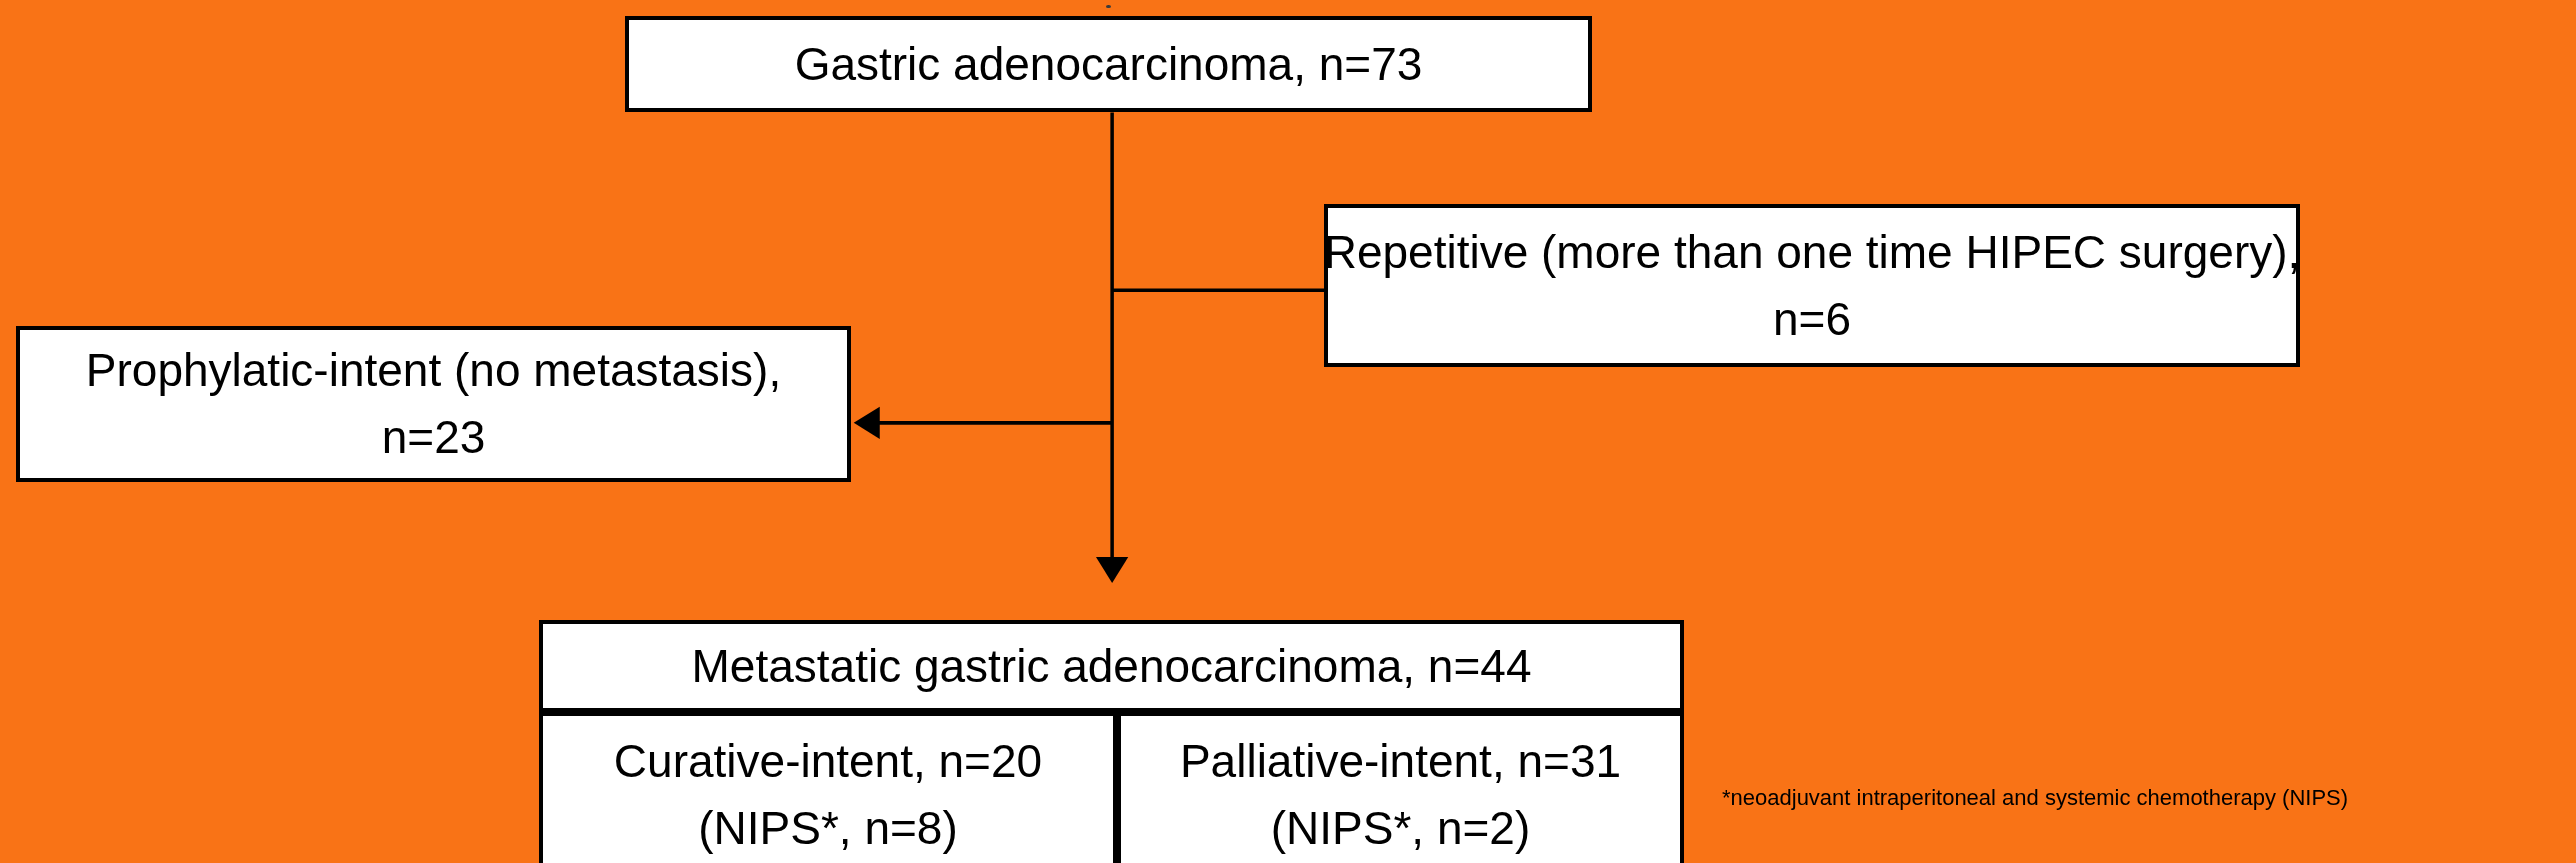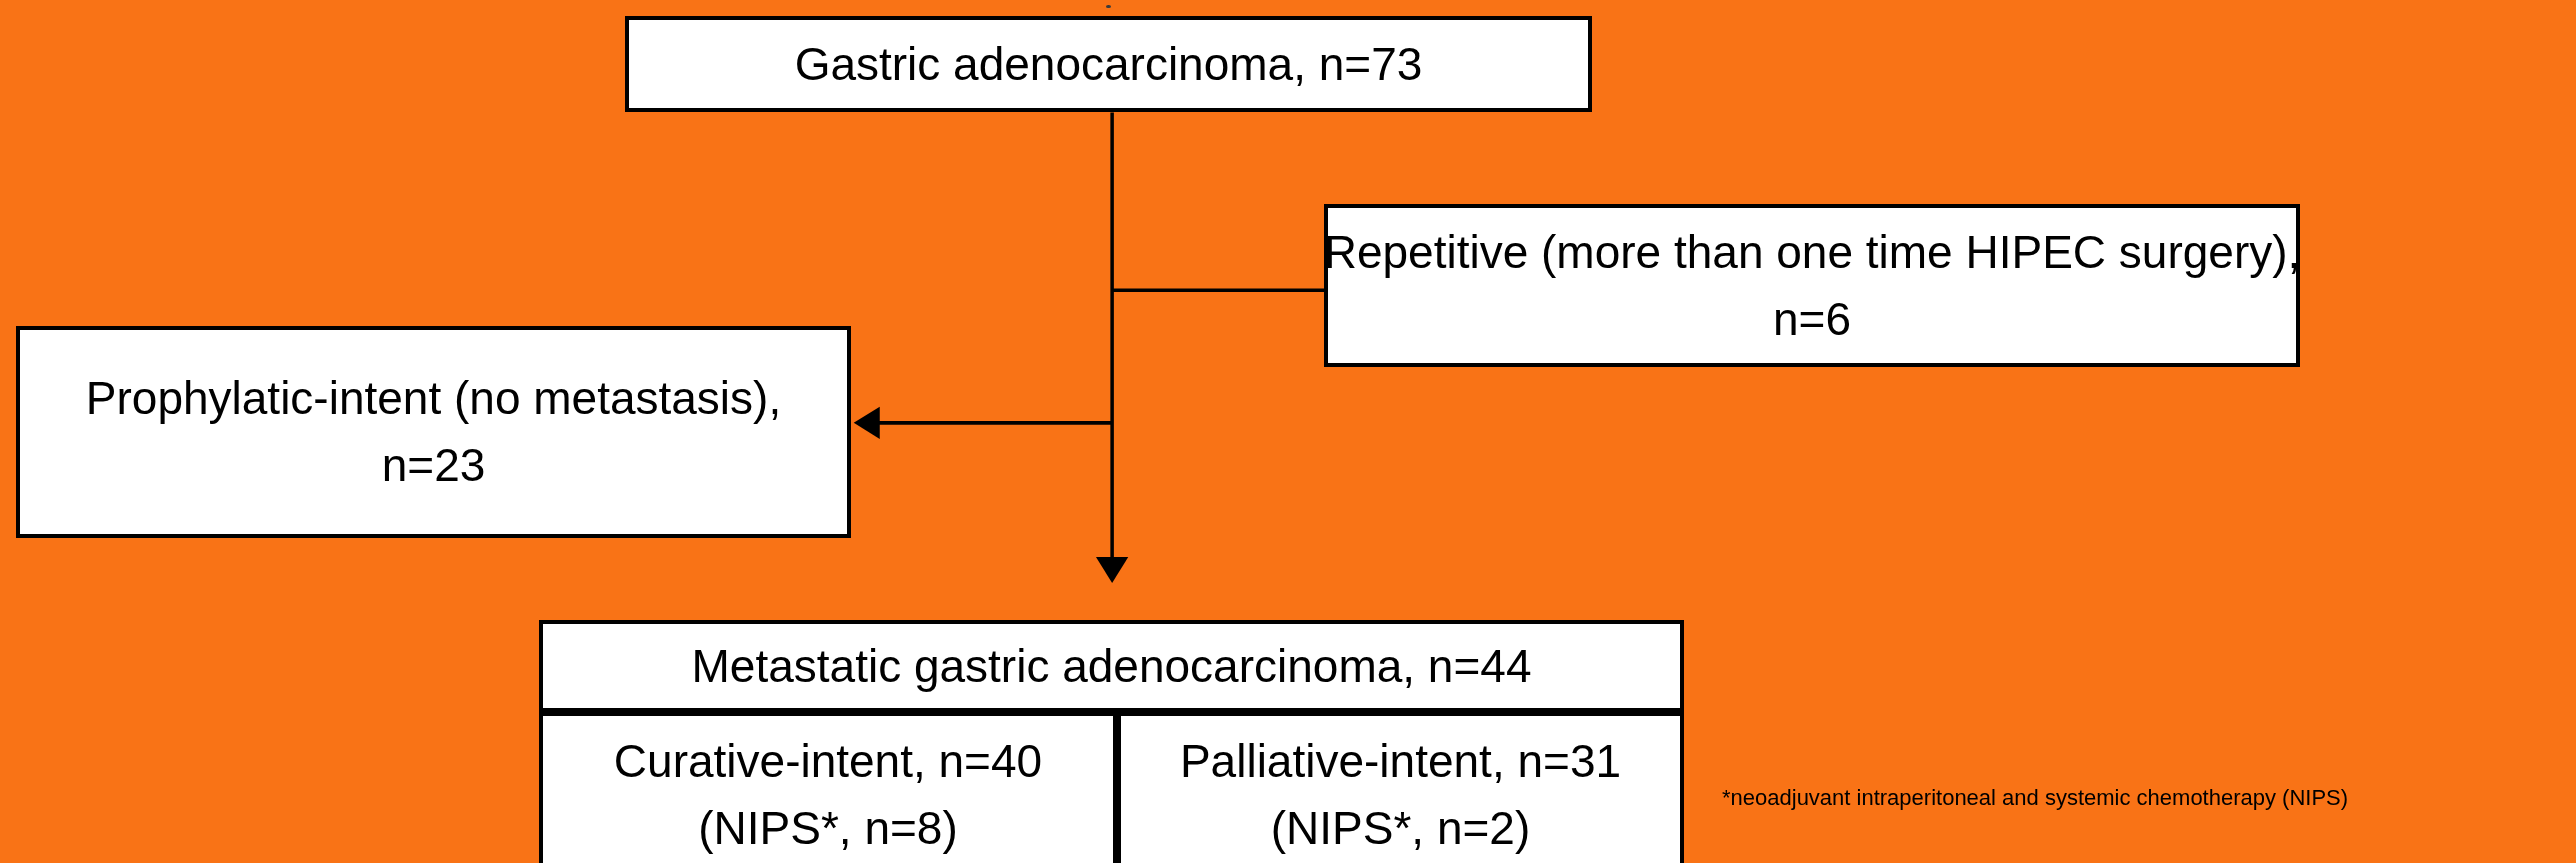--- a/index.html
+++ b/index.html
@@ -27,21 +27,21 @@
     justify-content: center;
     text-align: center;
     font-size: 46px;
     line-height: 1.45;
     white-space: nowrap;
   }
   .box span { display: block; }
 
   .node-root        { left: 625px;  top: 16px;  width: 967px; height: 96px; }
   .node-repetitive  { left: 1300px; top: 204px; width: 976px; height: 163px; margin-left: 24px; }
-  .node-prophylactic{ left: 16px;   top: 326px; width: 835px; height: 212px; }
+  .node-prophylactic{ left: 16px;   top: 326px; width: 835px; height: 156px; }
 
   .group {
     position: absolute;
     left: 539px; top: 584px;
     width: 1145px; height: 257px; margin-top: 36px;
   }
   .group-header {
     position: absolute;
     left: 0; top: 0;
     width: 1145px; height: 92px;
@@ -113,21 +113,21 @@
   <div class="box node-prophylactic">
     <span>Prophylatic-intent (no metastasis),</span>
     <span>n=23</span>
   </div>
 
   <div class="group">
     <div class="box group-header">
       <span>Metastatic gastric adenocarcinoma, n=44</span>
     </div>
     <div class="box cell-curative">
-      <span>Curative-intent, n=40</span>
+      <span>Curative-intent, n=20</span>
       <span>(NIPS*, n=8)</span>
     </div>
     <div class="box cell-palliative">
       <span>Palliative-intent, n=31</span>
       <span>(NIPS*, n=2)</span>
     </div>
   </div>
 
   <div class="footnote">*neoadjuvant intraperitoneal and systemic chemotherapy (NIPS)</div>
 

